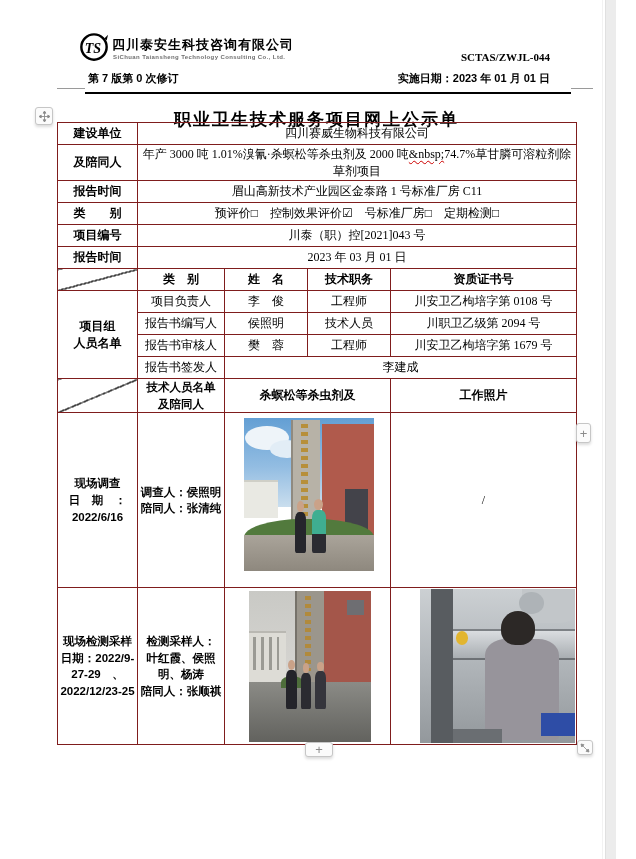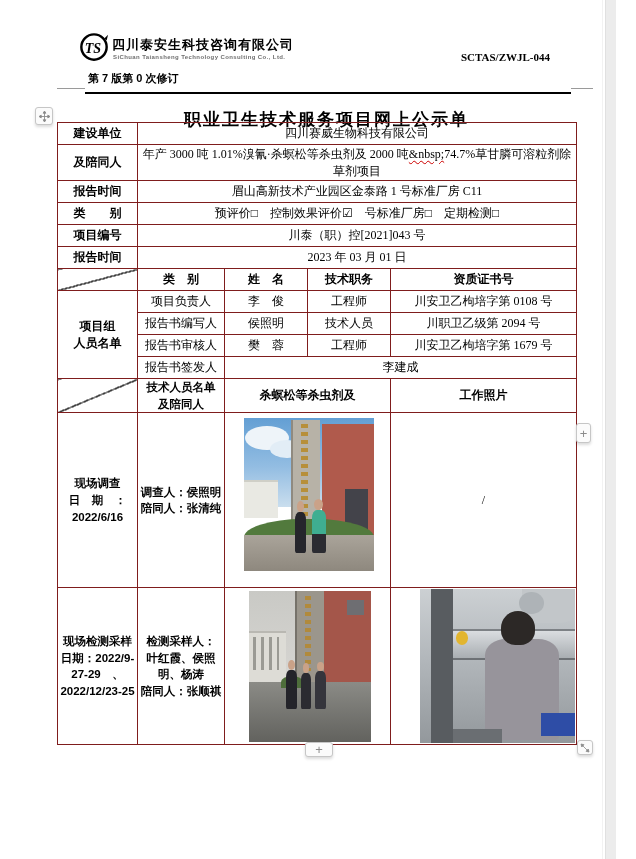--- a/index.html
+++ b/index.html
@@ -15,21 +15,21 @@
   .hdr-company-cn{position:absolute;left:112px;top:36px;font-size:13px;font-weight:bold;letter-spacing:1px;}
   .hdr-company-en{position:absolute;left:113px;top:54px;font-size:6px;color:#6f6f6f;font-weight:bold;letter-spacing:.4px;}
   .hdr-code{position:absolute;right:66px;top:51px;font-size:11px;font-weight:bold;font-family:"Liberation Serif",serif;}
   .hdr-impl{position:absolute;right:66px;top:71px;font-size:11px;font-weight:bold;}
   .hdr-rev{position:absolute;left:88px;top:71px;font-size:11px;font-weight:bold;}
   .hdr-rule{position:absolute;left:85px;top:92px;width:486px;height:2px;background:#000;}
   .crop-mark{position:absolute;height:1px;background:#9a9a9a;top:88px;}
   .crop-mark.l{left:57px;width:28px;}
   .crop-mark.r{left:571px;width:22px;}
 
-  .doc-title{position:absolute;left:67px;top:108px;width:519px;text-align:center;
+  .doc-title{position:absolute;left:57px;top:108px;width:519px;text-align:center;
              font-size:17px;font-weight:bold;letter-spacing:2px;}
 
   
   table.main{position:absolute;left:57px;top:122px;width:519px;border-collapse:collapse;
              table-layout:fixed;font-size:12px;}
   table.main td{border:1px solid #7f1d1d;text-align:center;vertical-align:middle;
                 padding:0 2px;overflow:hidden;}
   .lbl{font-weight:bold;}
   .val{font-family:"Liberation Serif",serif;}
   .pre{white-space:pre-line;}
@@ -107,20 +107,21 @@
     <svg width="30" height="30" viewBox="0 0 32 32">
       <circle cx="16" cy="16" r="13.5" fill="none" stroke="#000" stroke-width="2.6"></circle>
       <path d="M27 7 L31 3 L29.5 9 Z" fill="#000"></path>
       <text x="6" y="22" font-size="15" font-weight="bold" font-style="italic" font-family="Liberation Serif, serif" fill="#000">TS</text>
     </svg>
   </div>
   <div class="hdr-company-cn">四川泰安生科技咨询有限公司</div>
   <div class="hdr-company-en">SiChuan Taiansheng Technology Consulting Co., Ltd.</div>
   <div class="hdr-code">SCTAS/ZWJL-044</div>
   <div class="hdr-rev">第 7 版第 0 次修订</div>
+  <div class="hdr-impl">实施日期：2023 年 01 月 01 日</div>
   <div class="hdr-rule"></div>
   <div class="crop-mark l"></div>
   <div class="crop-mark r"></div>
 
   <div class="doc-title">职业卫生技术服务项目网上公示单</div>
 
   <div class="fbtn move-handle">
     <svg width="11" height="11" viewBox="0 0 20 20" stroke="#8a8a8a" stroke-width="1.6" fill="#8a8a8a">
       <line x1="10" y1="2" x2="10" y2="18"></line>
         <line x1="2" y1="10" x2="18" y2="10"></line>

